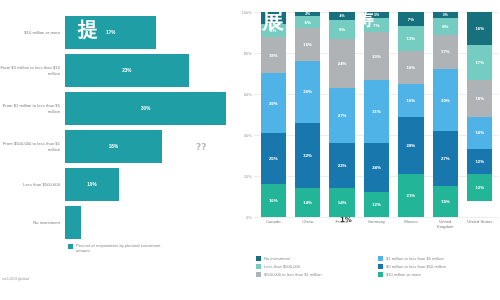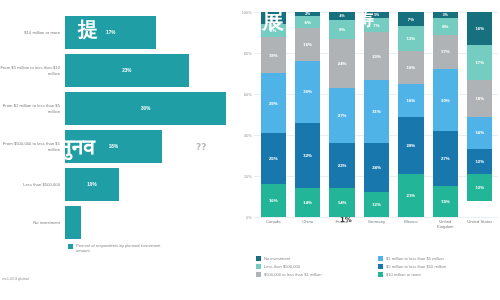--- a/index.html
+++ b/index.html
@@ -401,19 +401,18 @@
             <div class="txt">$10 million or more</div>
           </div>
         </div>
     </div>
   </div>
 
   <div class="overlay">
     <div class="ov ov-1">提</div>
     <div class="ov ov-2">展</div>
     <div class="ov ov-3">寿</div>
-    <div class="ov ov-4">नुनव</div>
     <div class="ov ov-5">ी</div>
     <div class="ov ov-6">??</div>
     <div class="ov ov-7">1%</div>
   </div>
 
 </div>
 
 </body></html>

